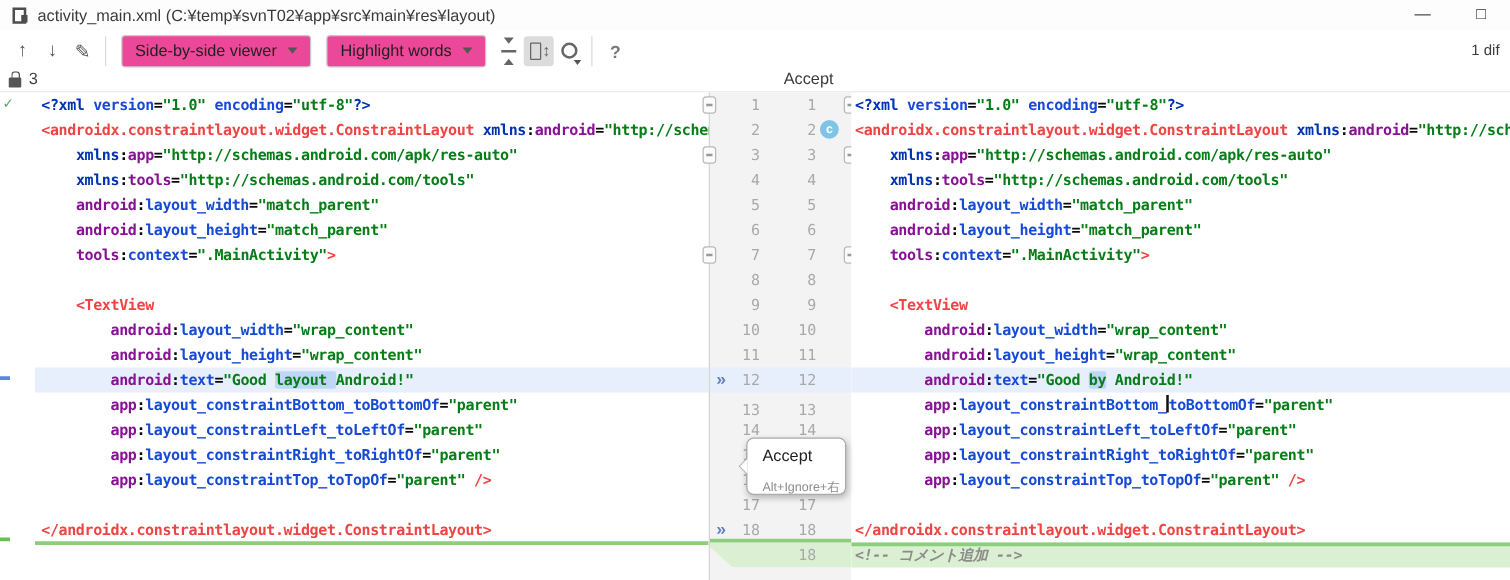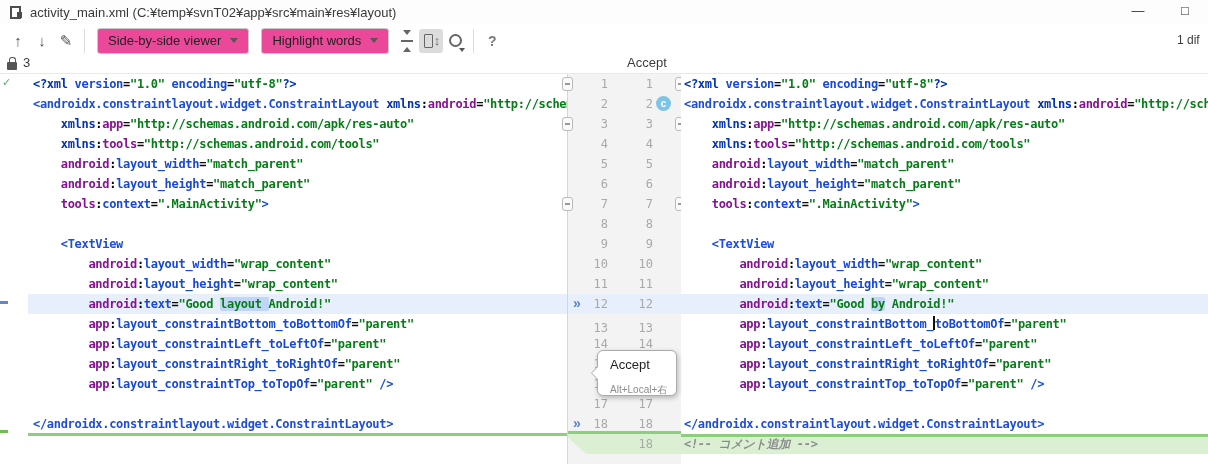--- a/index.html
+++ b/index.html
@@ -54,21 +54,21 @@
   .right-pane { left:681px; width:527px; }
   .gutter { position:absolute; top:0; left:567px; width:114px; height:391px; background:#f3f3f3;
             border-left:1px solid #d6d6d6; border-right:1px solid #d6d6d6; }
 
   .code { position:absolute; top:0; }
   .left-pane  .code { left:33px; }
   .right-pane .code { left:3px; }
   .code-line { position:absolute; height:20px; line-height:20px; white-space:pre;
                font-family:"DejaVu Sans Mono", monospace; font-size:12px; font-weight:bold;
                letter-spacing:-0.3px; color:#080808; }
-  .tk-k { color:#0033b3; } .tk-t { color:#1d4ed8;margin-top:20px; } .tk-n { color:#871094; }
+  .tk-k { color:#0033b3; } .tk-t { color:#ef4444;margin-top:20px; } .tk-n { color:#871094; }
   .tk-a { color:#174ad4; } .tk-v { color:#067d17; } .tk-p { color:#080808; }
   .tk-c { color:#8c8c8c; font-style:italic; }
   .hl { background:#bfd6f6; border-radius:2px; }
   .caret { display:inline-block; width:1.5px; height:14px; background:#111; vertical-align:-2px; }
 
   .row-bg { position:absolute; height:20px; }
   .lp-changed { left:28px; right:0; background:#e8effc; }
   .rp-changed { left:0; right:0; background:#e8effc; }
   .rp-added   { left:0; right:0; background:#dbf0d3; border-top:3px solid #8cce7d; height:17px; }
   .g-changed  { left:0; width:114px; background:#e8effc; }
@@ -300,15 +300,15 @@
         <div class="code-line" style="top: 300px;"><span class="tk-p">        </span><span class="tk-n">app</span><span class="tk-p">:</span><span class="tk-a">layout_constraintTop_toTopOf</span><span class="tk-p">=</span><span class="tk-v">"parent"</span><span class="tk-p"> </span><span class="tk-t">/&gt;</span></div>
         <div class="code-line" style="top: 320px;"></div>
         <div class="code-line" style="top: 340px;"><span class="tk-t">&lt;/androidx.constraintlayout.widget.ConstraintLayout&gt;</span></div>
         <div class="code-line" style="top: 360px;"><span class="tk-c">&lt;!-- コメント追加 --&gt;</span></div>
       </div>
   </div>
 
   <div class="tooltip">
     <span class="tt-arrow"></span>
     <div class="tt-title">Accept</div>
-    <div class="tt-short">Alt+Local+右</div>
+    <div class="tt-short">Alt+Ignore+右</div>
   </div>
 </div>
 
 </body></html>

